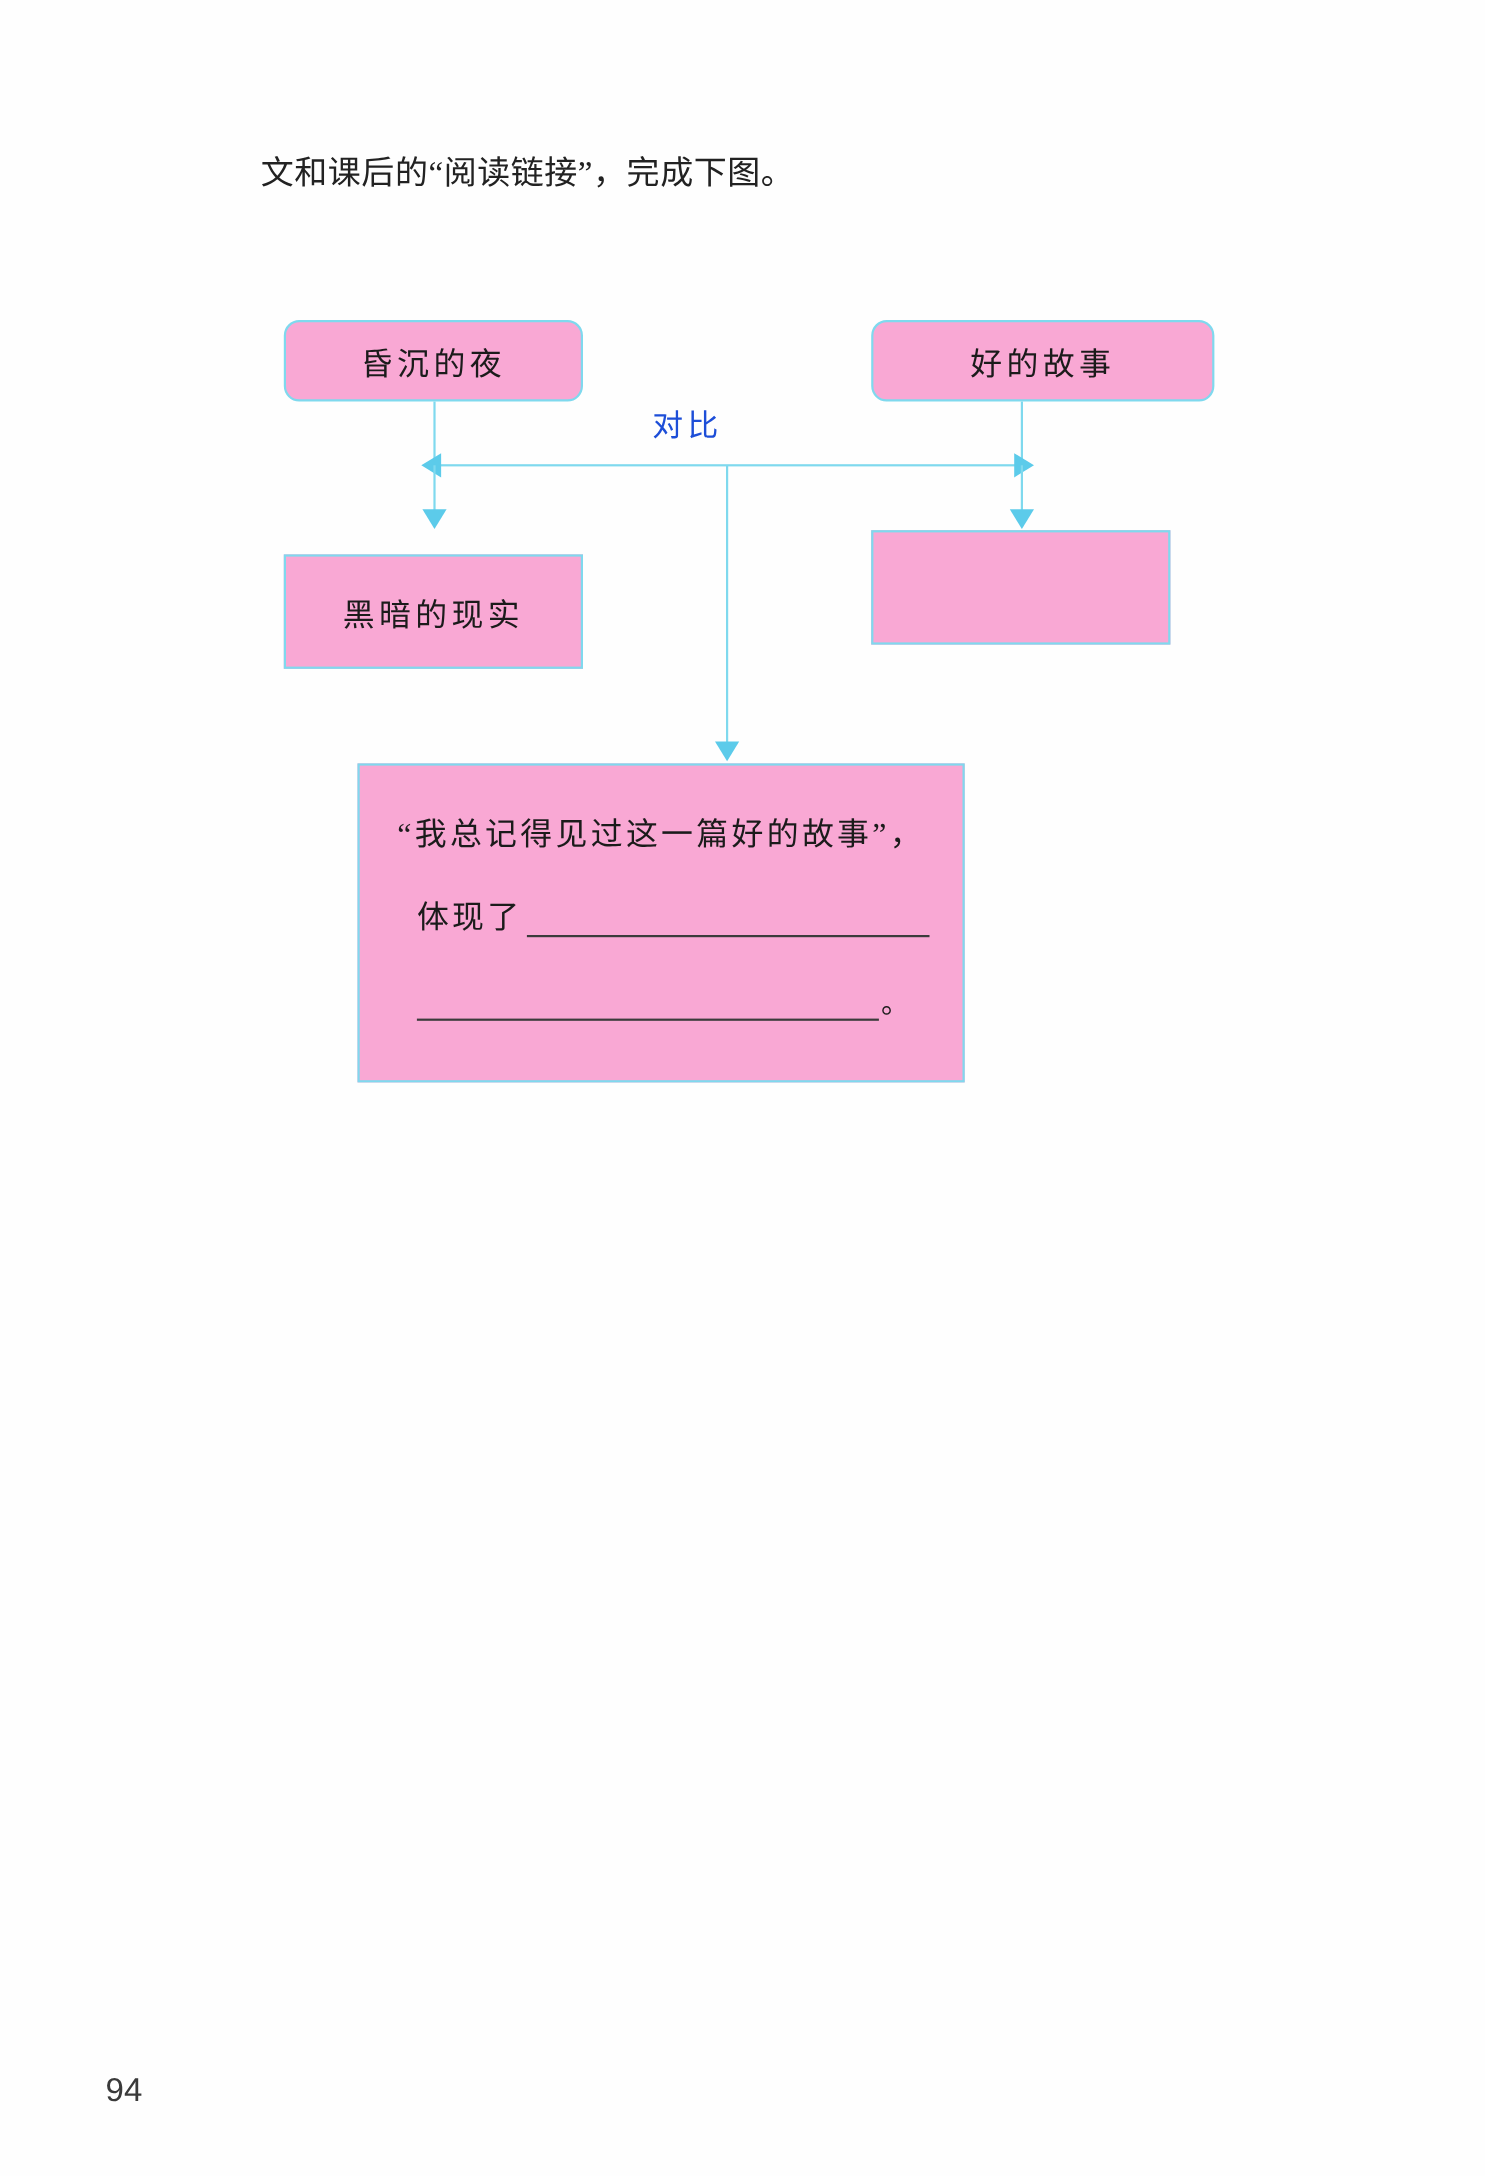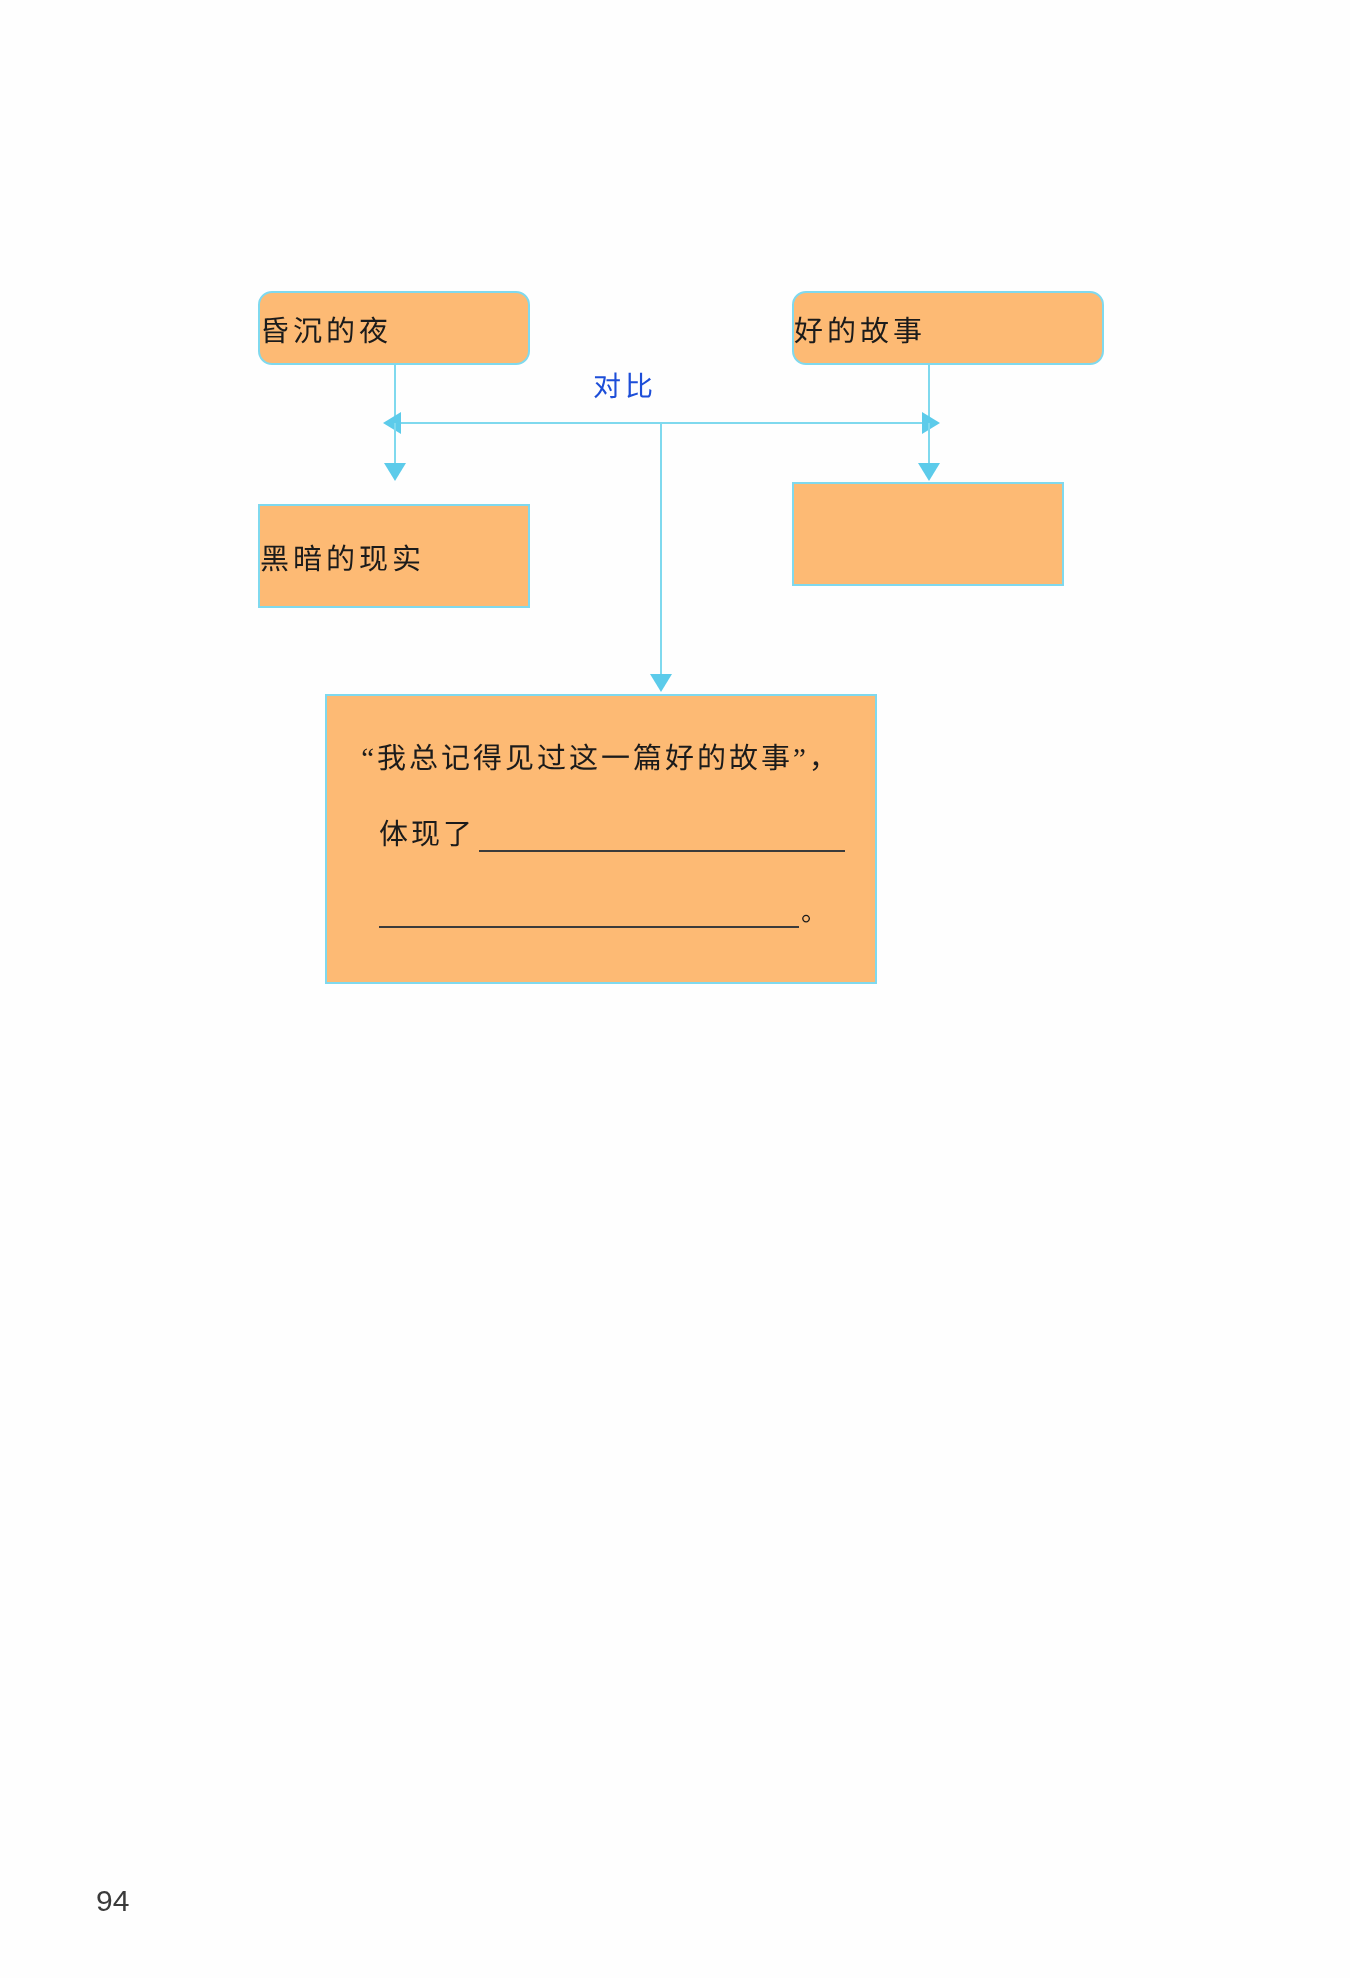--- a/index.html
+++ b/index.html
@@ -50,24 +50,24 @@
     width: 1350px;
     height: 1100px;
     pointer-events: none;
   }
   .diagram > * { pointer-events: auto; }
 
   .node {
     position: absolute;
     box-sizing: border-box;
     border: 2px solid #7FD9EE;
-    background: #fdba74;
+    background: #f9a8d4;
     display: flex;
     align-items: center;
-    justify-content: flex-start;
+    justify-content: center;
   }
   .node .node-label {
     font-family: "Liberation Serif", "DejaVu Serif", serif;
     font-size: 29px;
     letter-spacing: 4px;
     color: #1b1b1b;
     white-space: pre;
   }
 
   .node.rounded { border-radius: 14px; }
@@ -187,20 +187,21 @@
     font-family: "Liberation Sans", sans-serif;
     text-align: center;
   }
 </style>
 </head>
 <body>
 
 <div class="page">
 
   <div class="question">
+    <span class="q-line indent">文和课后的“阅读链接”，完成下图。</span>
   </div>
 
   <div class="diagram">
 
     <div class="node rounded" id="node-dark-night">
       <span class="node-label">昏沉的夜</span>
     </div>
 
     <div class="node rounded" id="node-good-story">
       <span class="node-label">好的故事</span>

